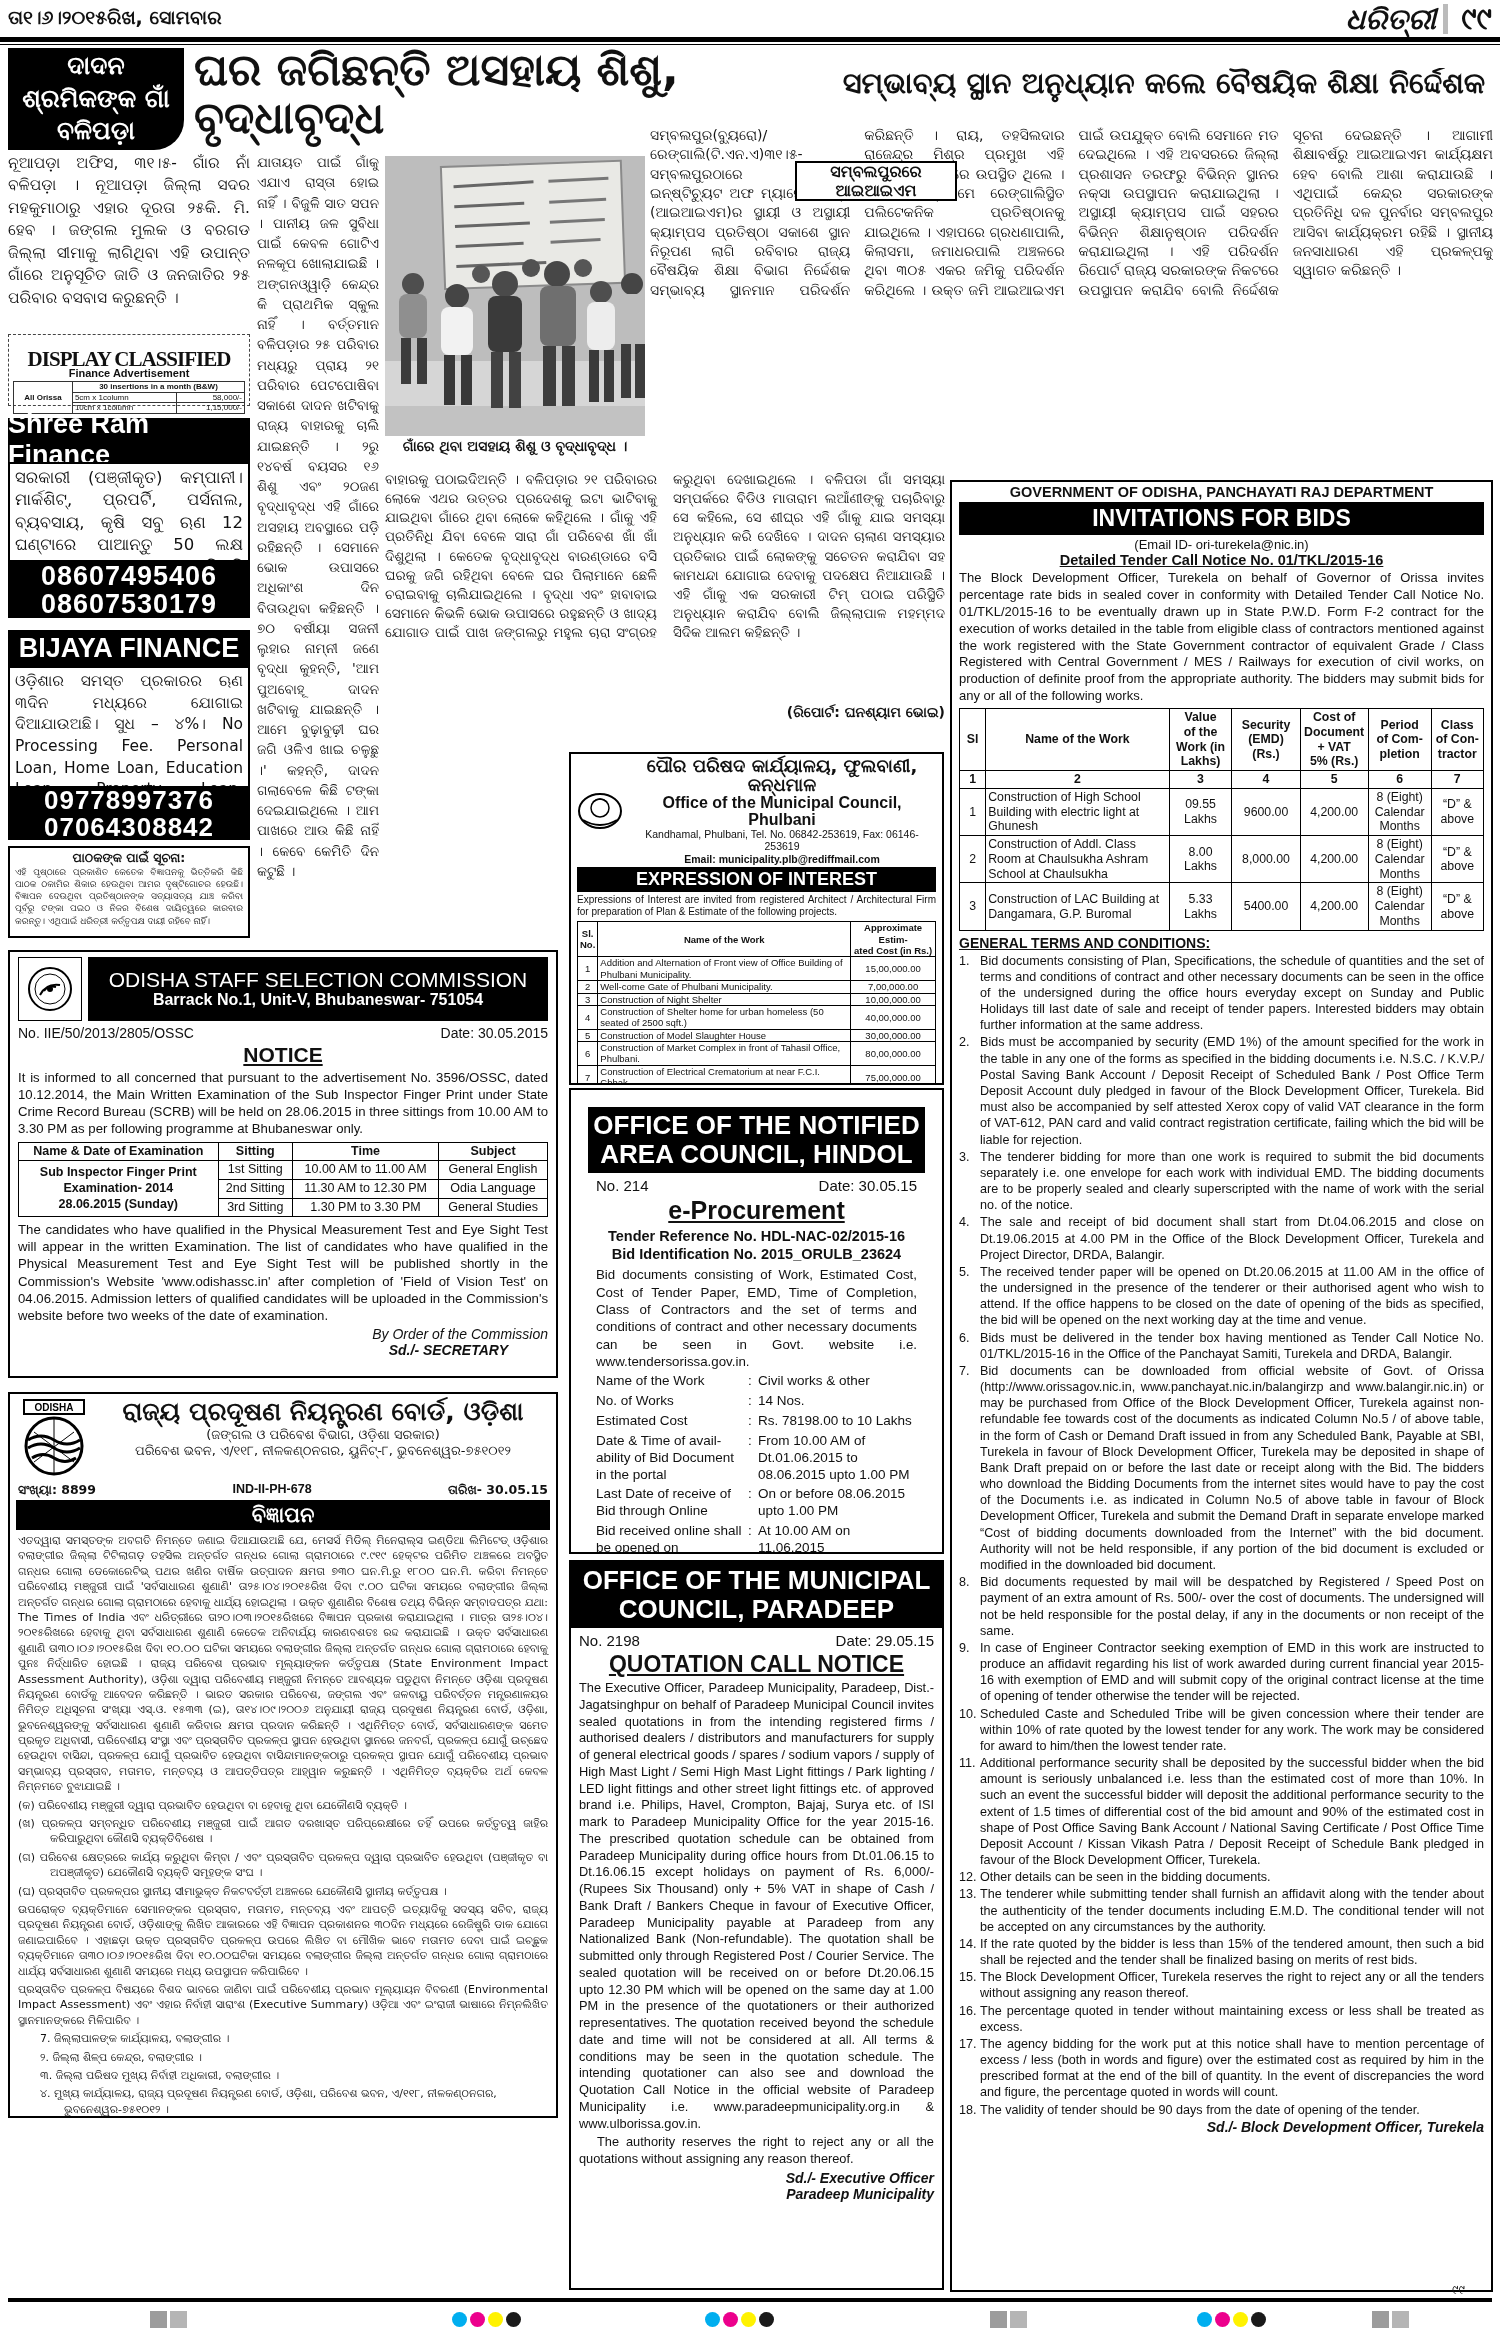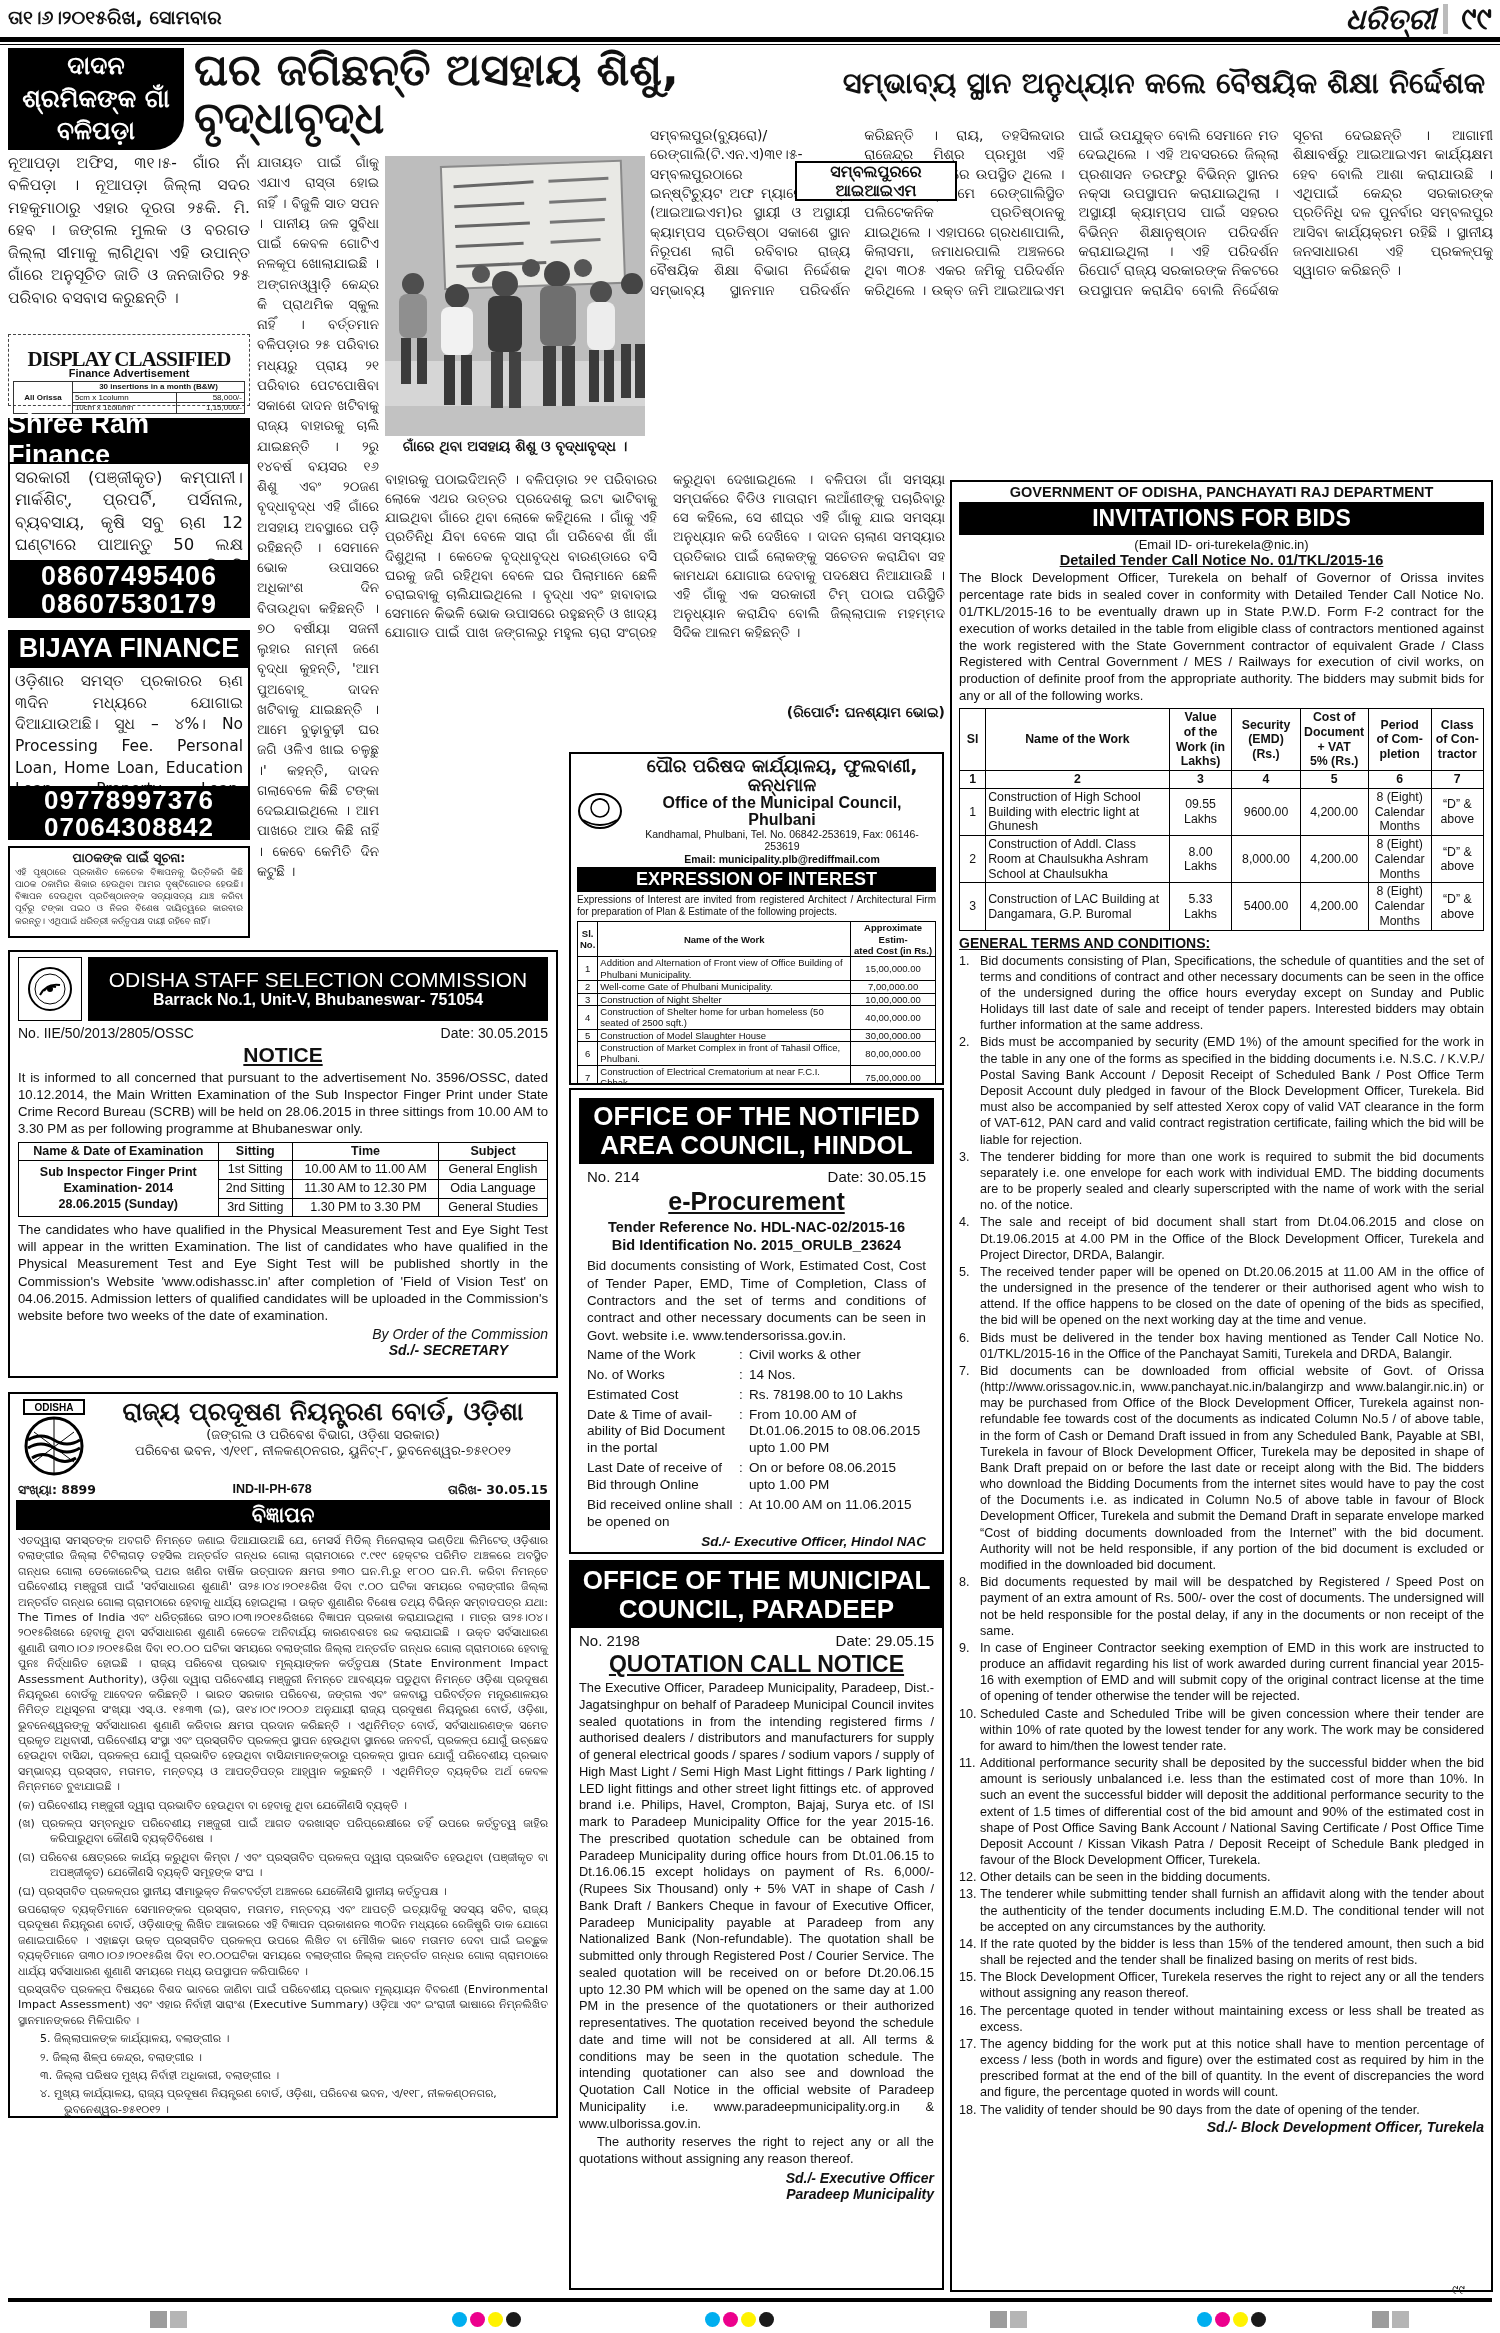--- a/index.html
+++ b/index.html
@@ -86,21 +86,21 @@
   .eoi-head{display:flex;gap:5px;align-items:center;}
   .eoi-logo{width:46px;height:46px;flex:none;}
   .eoi-tl{flex:1;text-align:center;}
   .eoi-tl .t1{font-size:18px;font-weight:bold;line-height:1.05;}
   .eoi-tl .t2{font-size:16px;font-weight:bold;line-height:1.05;}
   .eoi-tl .t3{font-size:10.5px;line-height:1.15;}
   .eoi-banner{background:#000;color:#fff;text-align:center;font-size:18px;font-weight:bold;padding:2px 0;margin:2px 0;}
   .eoi .p{font-size:10px;line-height:1.28;margin:1px 0;}
   .eoi table{width:100%;border-collapse:collapse;font-size:9.5px;margin:2px 0;}
   .eoi td,.eoi th{border:1px solid #000;padding:0 2px;line-height:1.2;}
-  .hindol{left:569px;top:1088px;width:375px;height:466px;padding:8px;}
+  .hindol{left:569px;top:1088px;width:375px;height:466px;padding:17px;}
   .n-banner{background:#000;color:#fff;text-align:center;font-weight:bold;font-size:26px;line-height:1.12;padding:4px 2px;}
   .n-inner{padding:2px 8px;}
   .n-no{display:flex;justify-content:space-between;font-size:15px;margin:2px 0;}
   .hindol .big{font-size:25px;text-decoration:underline;margin:2px 0;}
   .hindol .ref{font-size:14.5px;line-height:1.25;}
   .hindol .p{font-size:13.3px;line-height:1.3;margin:3px 0;}
   .kv{display:grid;grid-template-columns:152px 10px 1fr;font-size:13.5px;line-height:1.25;margin:3px 0;}
   .paradeep{left:569px;top:1560px;width:375px;height:730px;}
   .paradeep .big{font-size:23px;text-decoration:underline;margin:2px 0;}
   .paradeep .p{font-size:12.8px;line-height:1.31;margin:2px 0;}
@@ -335,21 +335,21 @@
       <span class="odia">ତାରିଖ- 30.05.15</span>
     </div>
     <div class="pcb-banner odia">ବିଜ୍ଞାପନ</div>
     <div class="p odia just">ଏତଦ୍ୱାରା ସମସ୍ତଙ୍କ ଅବଗତି ନିମନ୍ତେ ଜଣାଇ ଦିଆଯାଉଅଛି ଯେ, ମେସର୍ସ ମିଡିଲ୍ ମିନେରାଲ୍ସ ଇଣ୍ଡିଆ ଲିମିଟେଡ୍ ଓଡ଼ିଶାର ବଲାଙ୍ଗୀର ଜିଲ୍ଲା ଟିଟିଲାଗଡ଼ ତହସିଲ ଅନ୍ତର୍ଗତ ଗନ୍ଧର ଗୋଲା ଗ୍ରାମଠାରେ ୯.୯୧୯ ହେକ୍ଟର ପରିମିତ ଅଞ୍ଚଳରେ ଅବସ୍ଥିତ ଗନ୍ଧର ଗୋଲା ଡେକୋରେଟିଭ୍ ପଥର ଖଣିର ବାର୍ଷିକ ଉତ୍ପାଦନ କ୍ଷମତା ୭୩୦ ଘନ.ମି.ରୁ ୧୮୦୦ ଘନ.ମି. କରିବା ନିମନ୍ତେ ପରିବେଶୀୟ ମଞ୍ଜୁରୀ ପାଇଁ 'ସର୍ବସାଧାରଣ ଶୁଣାଣି' ତା୨୫।୦୪।୨୦୧୫ରିଖ ଦିବା ୯.୦୦ ଘଟିକା ସମୟରେ ବଲାଙ୍ଗୀର ଜିଲ୍ଲା ଅନ୍ତର୍ଗତ ଗନ୍ଧର ଗୋଲା ଗ୍ରାମଠାରେ ହେବାକୁ ଧାର୍ଯ୍ୟ ହୋଇଥିଲା । ଉକ୍ତ ଶୁଣାଣିର ବିଶେଷ ତଥ୍ୟ ବିଭିନ୍ନ ସମ୍ବାଦପତ୍ର ଯଥା: The Times of India ଏବଂ ଧରିତ୍ରୀରେ ତା୨୦।୦୩।୨୦୧୫ରିଖରେ ବିଜ୍ଞାପନ ପ୍ରକାଶ କରାଯାଇଥିଲା । ମାତ୍ର ତା୨୫।୦୪।୨୦୧୫ରିଖରେ ହେବାକୁ ଥିବା ସର୍ବସାଧାରଣ ଶୁଣାଣି କେତେକ ଅନିବାର୍ଯ୍ୟ କାରଣବଶତଃ ରଦ୍ଦ କରାଯାଇଛି । ଉକ୍ତ ସର୍ବସାଧାରଣ ଶୁଣାଣି ତା୩୦।୦୬।୨୦୧୫ରିଖ ଦିବା ୧୦.୦୦ ଘଟିକା ସମୟରେ ବଲାଙ୍ଗୀର ଜିଲ୍ଲା ଅନ୍ତର୍ଗତ ଗନ୍ଧର ଗୋଲା ଗ୍ରାମଠାରେ ହେବାକୁ ପୁନଃ ନିର୍ଦ୍ଧାରିତ ହୋଇଛି । ରାଜ୍ୟ ପରିବେଶ ପ୍ରଭାବ ମୂଲ୍ୟାଙ୍କନ କର୍ତ୍ତୃପକ୍ଷ (State Environment Impact Assessment Authority), ଓଡ଼ିଶା ଦ୍ୱାରା ପରିବେଶୀୟ ମଞ୍ଜୁରୀ ନିମନ୍ତେ ଆବଶ୍ୟକ ପଡୁଥିବା ନିମନ୍ତେ ଓଡ଼ିଶା ପ୍ରଦୂଷଣ ନିୟନ୍ତ୍ରଣ ବୋର୍ଡକୁ ଆବେଦନ କରିଛନ୍ତି । ଭାରତ ସରକାର ପରିବେଶ, ଜଙ୍ଗଲ ଏବଂ ଜଳବାୟୁ ପରିବର୍ତ୍ତନ ମନ୍ତ୍ରଣାଳୟର ନିମିତ୍ତ ଅଧିସୂଚନା ସଂଖ୍ୟା ଏସ୍.ଓ. ୧୫୩୩ (ଇ), ତା୧୪।୦୯।୨୦୦୬ ଅନୁଯାୟୀ ରାଜ୍ୟ ପ୍ରଦୂଷଣ ନିୟନ୍ତ୍ରଣ ବୋର୍ଡ, ଓଡ଼ିଶା, ଭୁବନେଶ୍ୱରଙ୍କୁ ସର୍ବସାଧାରଣ ଶୁଣାଣି କରିବାର କ୍ଷମତା ପ୍ରଦାନ କରିଛନ୍ତି । ଏଥିନିମିତ୍ତ ବୋର୍ଡ, ସର୍ବସାଧାରଣଙ୍କ ସମେତ ପ୍ରକୃତ ଅଧିବାସୀ, ପରିବେଶୀୟ ସଂସ୍ଥା ଏବଂ ପ୍ରସ୍ତାବିତ ପ୍ରକଳ୍ପ ସ୍ଥାପନ ହେଉଥିବା ସ୍ଥାନରେ ଜନବର୍ଗ, ପ୍ରକଳ୍ପ ଯୋଗୁଁ ଉଚ୍ଛେଦ ହେଉଥିବା ବାସିନ୍ଦା, ପ୍ରକଳ୍ପ ଯୋଗୁଁ ପ୍ରଭାବିତ ହେଉଥିବା ବାସିନ୍ଦାମାନଙ୍କଠାରୁ ପ୍ରକଳ୍ପ ସ୍ଥାପନ ଯୋଗୁଁ ପରିବେଶୀୟ ପ୍ରଭାବ ସମ୍ଭାବ୍ୟ ପ୍ରସ୍ତାବ, ମତାମତ, ମନ୍ତବ୍ୟ ଓ ଆପତ୍ତିପତ୍ର ଆହ୍ୱାନ କରୁଛନ୍ତି । ଏଥିନିମିତ୍ତ ବ୍ୟକ୍ତିର ଅର୍ଥ କେବଳ ନିମ୍ନମତେ ବୁଝାଯାଇଛି ।</div>
     <div class="p odia just hang">(କ) ପରିବେଶୀୟ ମଞ୍ଜୁରୀ ଦ୍ୱାରା ପ୍ରଭାବିତ ହେଉଥିବା ବା ହେବାକୁ ଥିବା ଯେକୌଣସି ବ୍ୟକ୍ତି ।</div>
     <div class="p odia just hang">(ଖ) ପ୍ରକଳ୍ପ ସମ୍ବନ୍ଧିତ ପରିବେଶୀୟ ମଞ୍ଜୁରୀ ପାଇଁ ଆଗତ ଦରଖାସ୍ତ ପରିପ୍ରେକ୍ଷୀରେ ତହିଁ ଉପରେ କର୍ତ୍ତୃତ୍ୱ ଜାହିର କରିପାରୁଥିବା କୌଣସି ବ୍ୟକ୍ତିବିଶେଷ ।</div>
     <div class="p odia just hang">(ଗ) ପରିବେଶ କ୍ଷେତ୍ରରେ କାର୍ଯ୍ୟ କରୁଥିବା କିମ୍ବା / ଏବଂ ପ୍ରସ୍ତାବିତ ପ୍ରକଳ୍ପ ଦ୍ୱାରା ପ୍ରଭାବିତ ହେଉଥିବା (ପଞ୍ଜୀକୃତ ବା ଅପଞ୍ଜୀକୃତ) ଯେକୌଣସି ବ୍ୟକ୍ତି ସମୂହଙ୍କ ସଂଘ ।</div>
     <div class="p odia just hang">(ଘ) ପ୍ରସ୍ତାବିତ ପ୍ରକଳ୍ପର ସ୍ଥାନୀୟ ସୀମାଭୁକ୍ତ ନିକଟବର୍ତ୍ତୀ ଅଞ୍ଚଳରେ ଯେକୌଣସି ସ୍ଥାନୀୟ କର୍ତ୍ତୃପକ୍ଷ ।</div>
     <div class="p odia just">ଉପରୋକ୍ତ ବ୍ୟକ୍ତିମାନେ ସେମାନଙ୍କର ପ୍ରସ୍ତାବ, ମତାମତ, ମନ୍ତବ୍ୟ ଏବଂ ଆପତ୍ତି ଇତ୍ୟାଦିକୁ ସଦସ୍ୟ ସଚିବ, ରାଜ୍ୟ ପ୍ରଦୂଷଣ ନିୟନ୍ତ୍ରଣ ବୋର୍ଡ, ଓଡ଼ିଶାଙ୍କୁ ଲିଖିତ ଆକାରରେ ଏହି ବିଜ୍ଞାପନ ପ୍ରକାଶନର ୩୦ଦିନ ମଧ୍ୟରେ ରେଜିଷ୍ଟ୍ରି ଡାକ ଯୋଗେ ଜଣାଇପାରିବେ । ଏହାଛଡ଼ା ଉକ୍ତ ପ୍ରସ୍ତାବିତ ପ୍ରକଳ୍ପ ଉପରେ ଲିଖିତ ବା ମୌଖିକ ଭାବେ ମତାମତ ଦେବା ପାଇଁ ଇଚ୍ଛୁକ ବ୍ୟକ୍ତିମାନେ ତା୩୦।୦୬।୨୦୧୫ରିଖ ଦିବା ୧୦.୦୦ଘଟିକା ସମୟରେ ବଲାଙ୍ଗୀର ଜିଲ୍ଲା ଅନ୍ତର୍ଗତ ଗନ୍ଧର ଗୋଲା ଗ୍ରାମଠାରେ ଧାର୍ଯ୍ୟ ସର୍ବସାଧାରଣ ଶୁଣାଣି ସମୟରେ ମଧ୍ୟ ଉପସ୍ଥାପନ କରିପାରିବେ ।</div>
     <div class="p odia just">ପ୍ରସ୍ତାବିତ ପ୍ରକଳ୍ପ ବିଷୟରେ ବିଶଦ ଭାବରେ ଜାଣିବା ପାଇଁ ପରିବେଶୀୟ ପ୍ରଭାବ ମୂଲ୍ୟାୟନ ବିବରଣୀ (Environmental Impact Assessment) ଏବଂ ଏହାର ନିର୍ବାହୀ ସାରାଂଶ (Executive Summary) ଓଡ଼ିଆ ଏବଂ ଇଂରାଜୀ ଭାଷାରେ ନିମ୍ନଲିଖିତ ସ୍ଥାନମାନଙ୍କରେ ମିଳିପାରିବ ।</div>
-    <div class="p odia hang2">5. ଜିଲ୍ଲାପାଳଙ୍କ କାର୍ଯ୍ୟାଳୟ, ବଲାଙ୍ଗୀର ।</div>
+    <div class="p odia hang2">7. ଜିଲ୍ଲାପାଳଙ୍କ କାର୍ଯ୍ୟାଳୟ, ବଲାଙ୍ଗୀର ।</div>
     <div class="p odia hang2">୨. ଜିଲ୍ଲା ଶିଳ୍ପ କେନ୍ଦ୍ର, ବଲାଙ୍ଗୀର ।</div>
     <div class="p odia hang2">୩. ଜିଲ୍ଲା ପରିଷଦ ମୁଖ୍ୟ ନିର୍ବାହୀ ଅଧିକାରୀ, ବଲାଙ୍ଗୀର ।</div>
     <div class="p odia hang2">୪. ମୁଖ୍ୟ କାର୍ଯ୍ୟାଳୟ, ରାଜ୍ୟ ପ୍ରଦୂଷଣ ନିୟନ୍ତ୍ରଣ ବୋର୍ଡ, ଓଡ଼ିଶା, ପରିବେଶ ଭବନ, ଏ/୧୧୮, ନୀଳକଣ୍ଠନଗର, ଭୁବନେଶ୍ୱର-୭୫୧୦୧୨ ।</div>
 
   </div>
 
   <div class="abs box eoi clip">
     <div class="eoi-head">
       <div class="eoi-logo">
         <svg width="46" height="46" viewBox="0 0 46 46">

